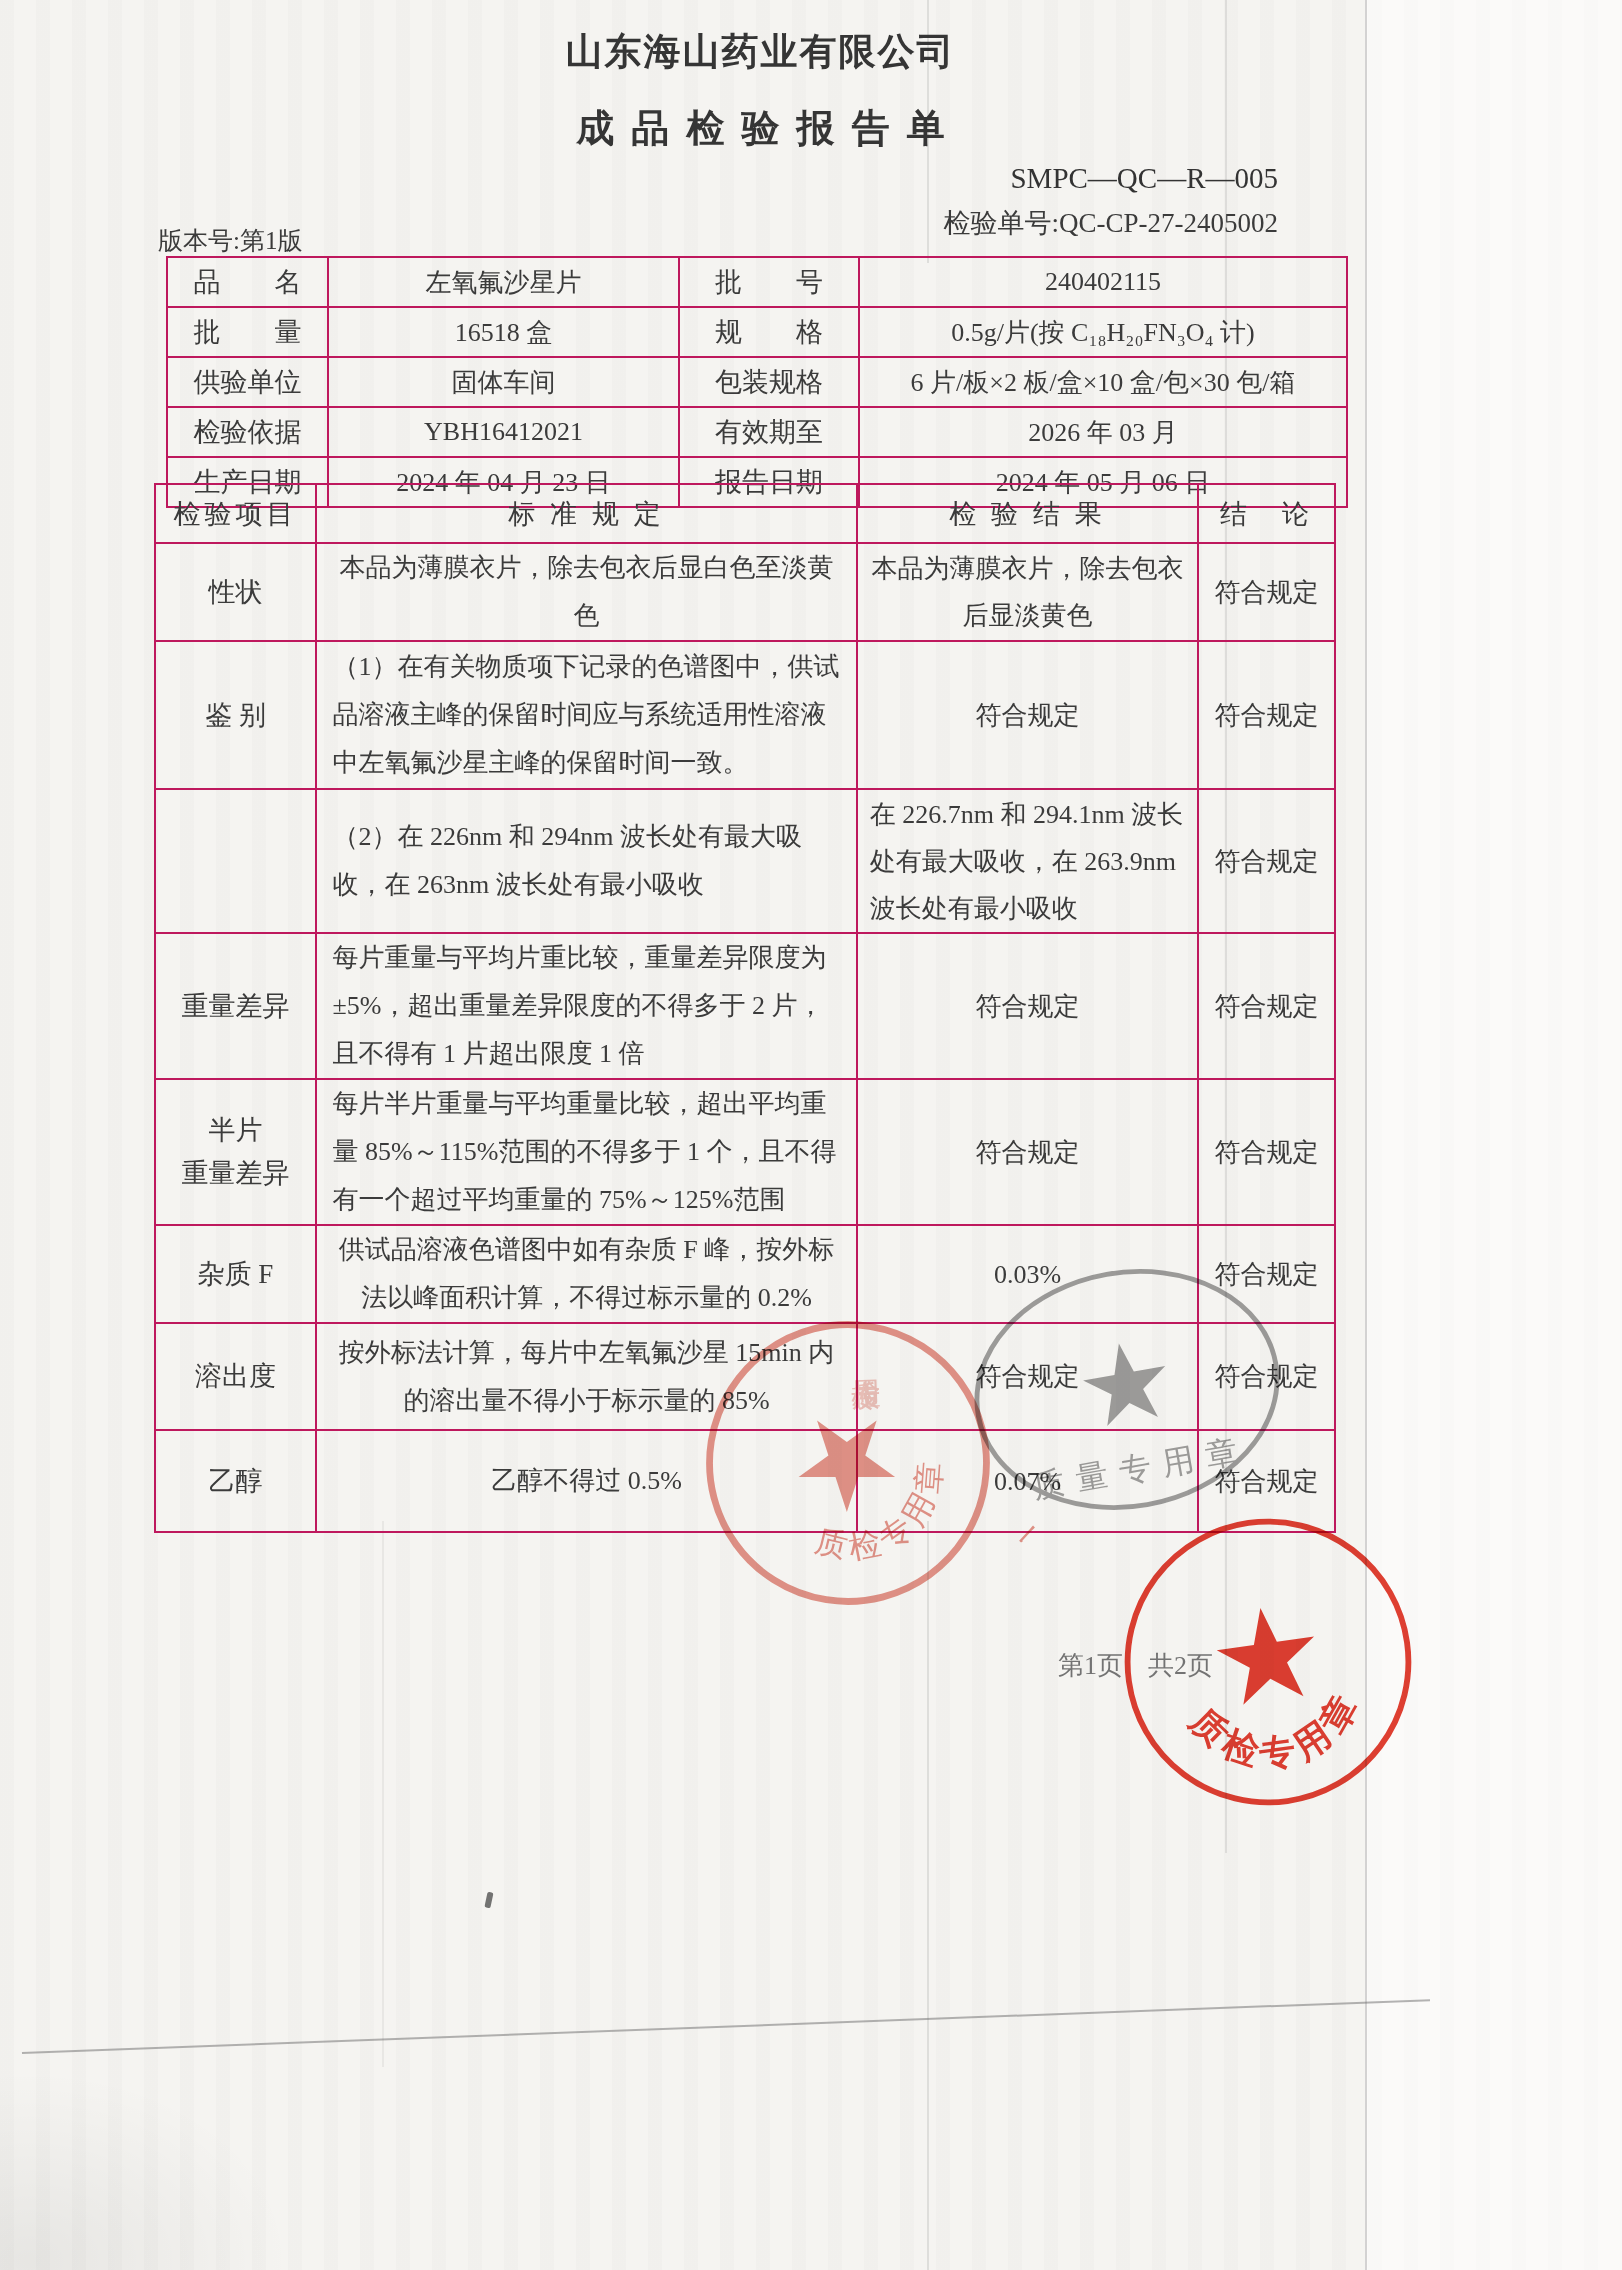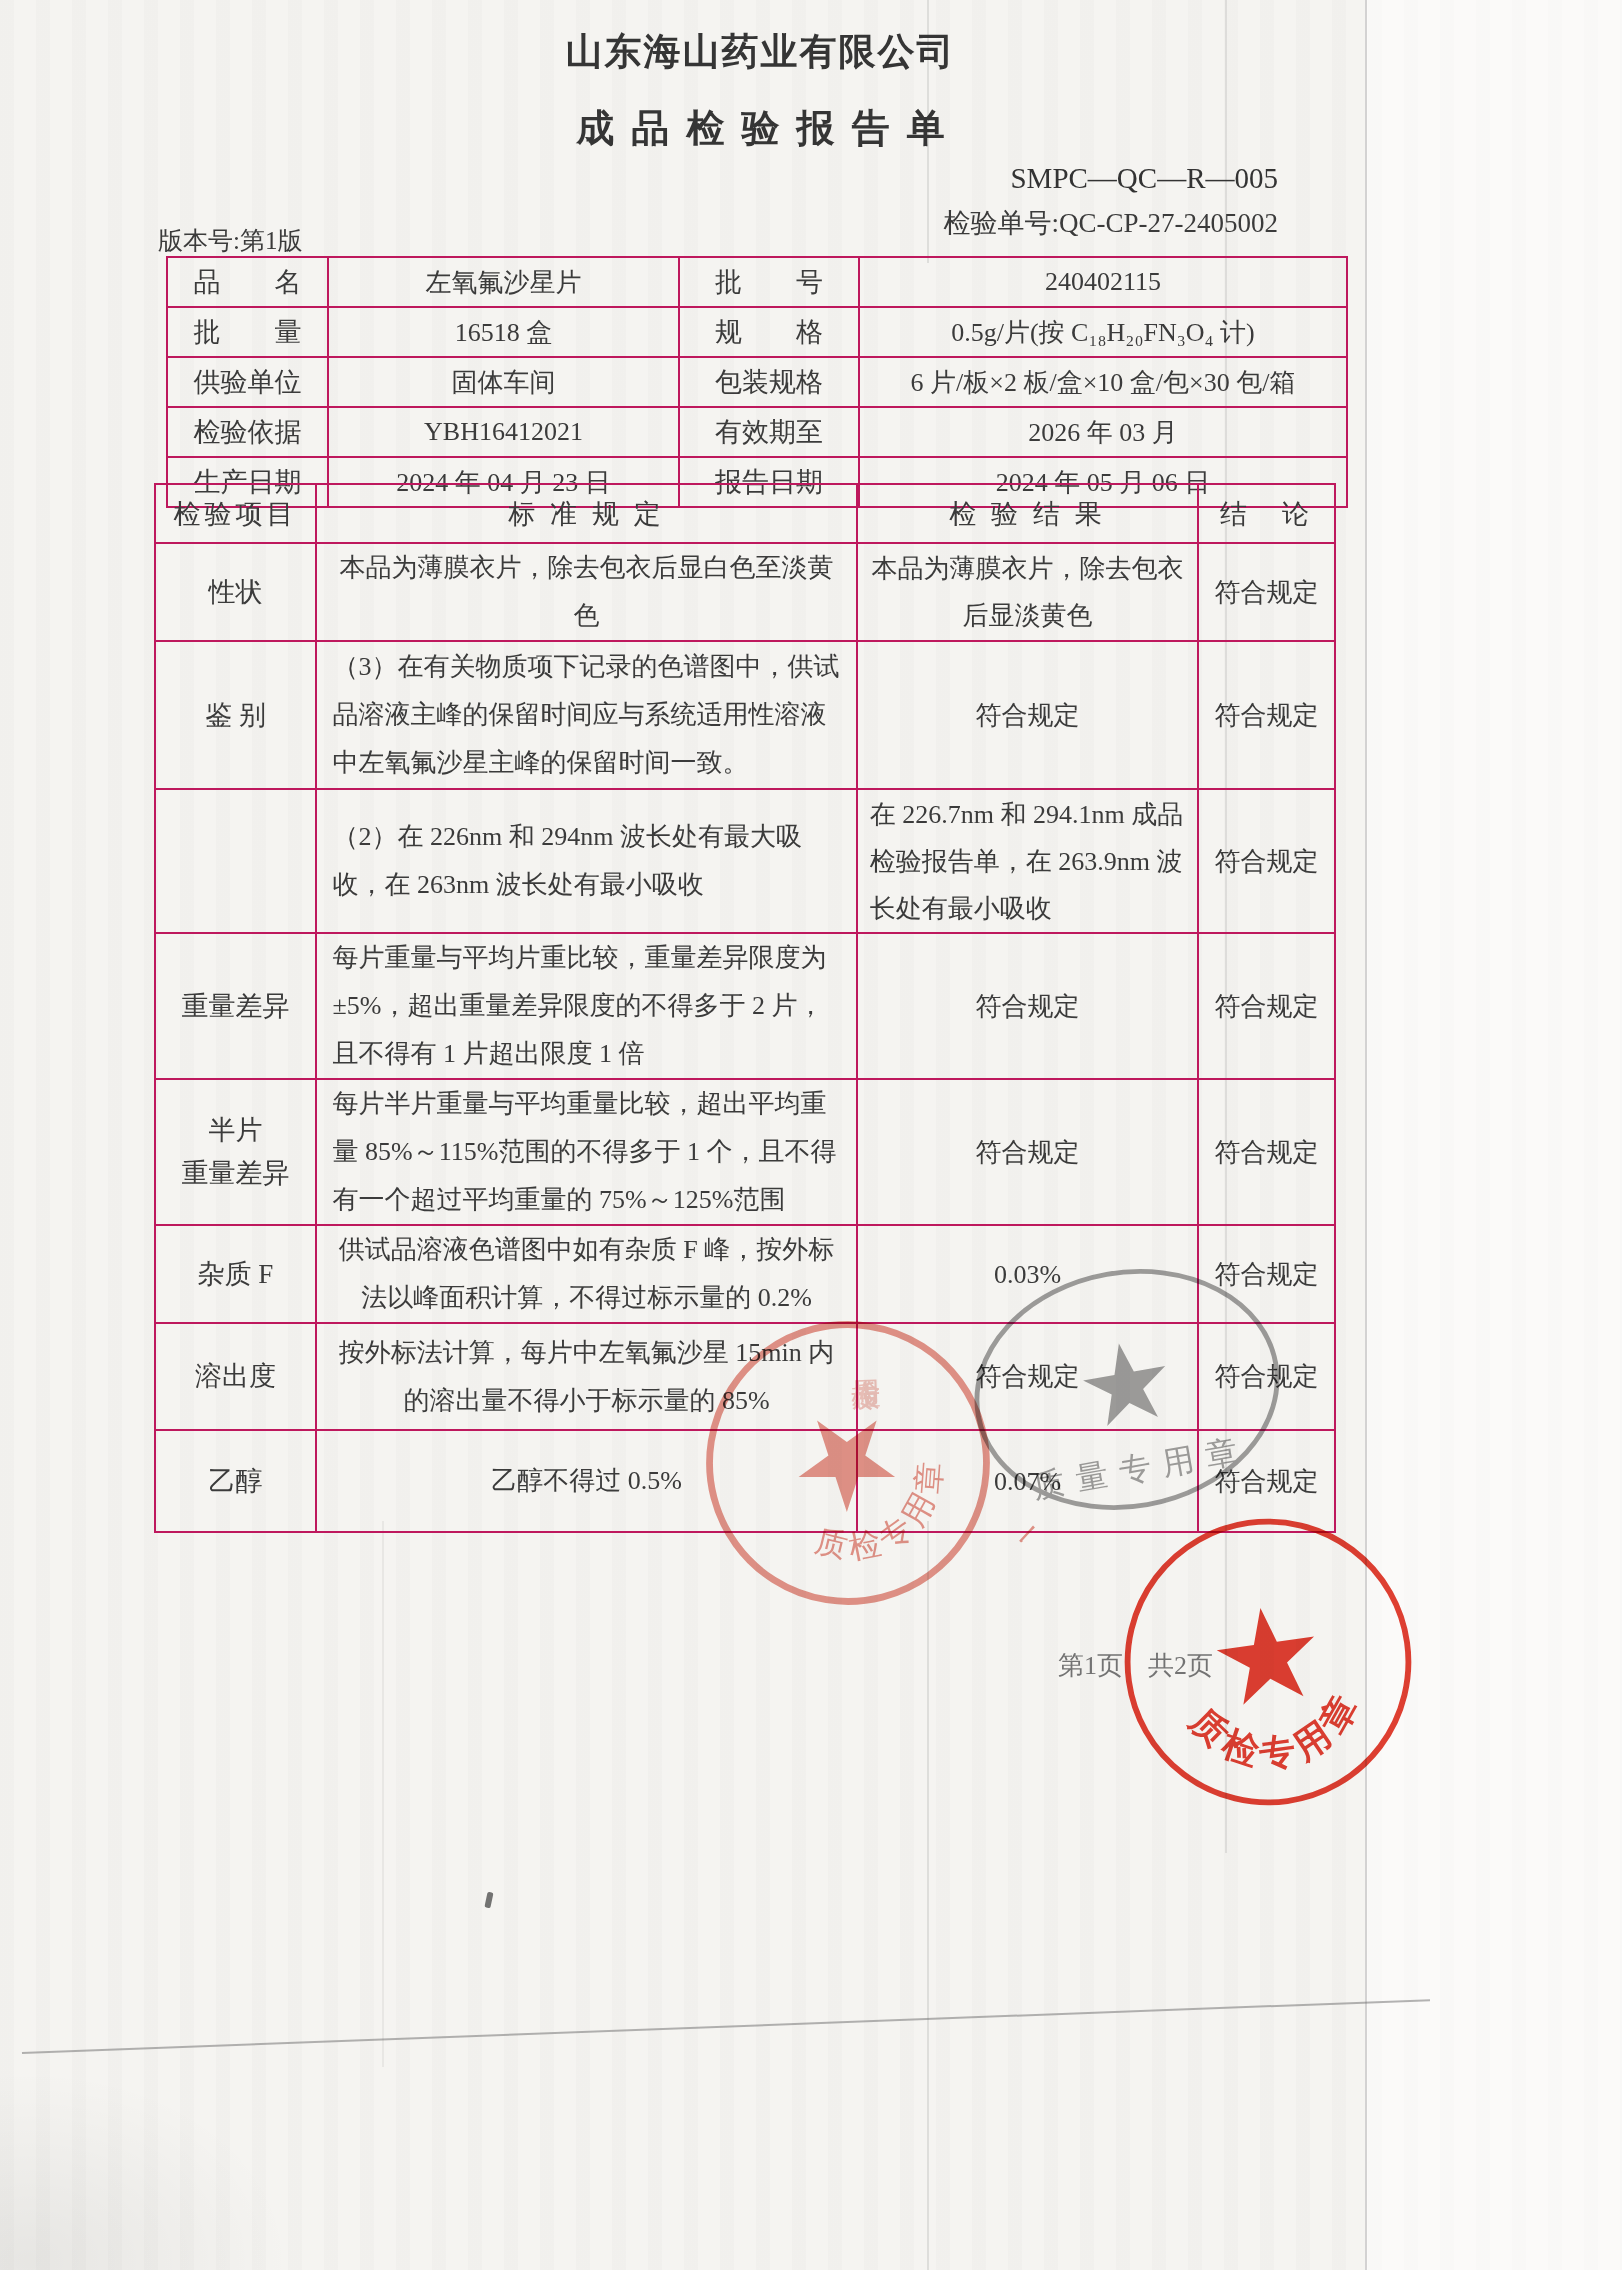--- a/index.html
+++ b/index.html
@@ -132,28 +132,28 @@
       <th>结　论</th>
     </tr>
     <tr style="height:88px">
       <td class="item">性状</td>
       <td class="std-c">本品为薄膜衣片，除去包衣后显白色至淡黄色</td>
       <td class="res">本品为薄膜衣片，除去包衣后显淡黄色</td>
       <td class="concl">符合规定</td>
     </tr>
     <tr style="height:148px">
       <td class="item">鉴 别</td>
-      <td class="std-l">（3）在有关物质项下记录的色谱图中，供试品溶液主峰的保留时间应与系统适用性溶液中左氧氟沙星主峰的保留时间一致。</td>
+      <td class="std-l">（1）在有关物质项下记录的色谱图中，供试品溶液主峰的保留时间应与系统适用性溶液中左氧氟沙星主峰的保留时间一致。</td>
       <td class="res">符合规定</td>
       <td class="concl">符合规定</td>
     </tr>
     <tr style="height:144px">
       <td class="item"></td>
       <td class="std-l">（2）在 226nm 和 294nm 波长处有最大吸收，在 263nm 波长处有最小吸收</td>
-      <td class="res res-l">在 226.7nm 和 294.1nm 成品检验报告单，在 263.9nm 波长处有最小吸收</td>
+      <td class="res res-l">在 226.7nm 和 294.1nm 波长处有最大吸收，在 263.9nm 波长处有最小吸收</td>
       <td class="concl">符合规定</td>
     </tr>
     <tr style="height:141px">
       <td class="item">重量差异</td>
       <td class="std-l">每片重量与平均片重比较，重量差异限度为±5%，超出重量差异限度的不得多于 2 片，且不得有 1 片超出限度 1 倍</td>
       <td class="res">符合规定</td>
       <td class="concl">符合规定</td>
     </tr>
     <tr style="height:143px">
       <td class="item">半片

